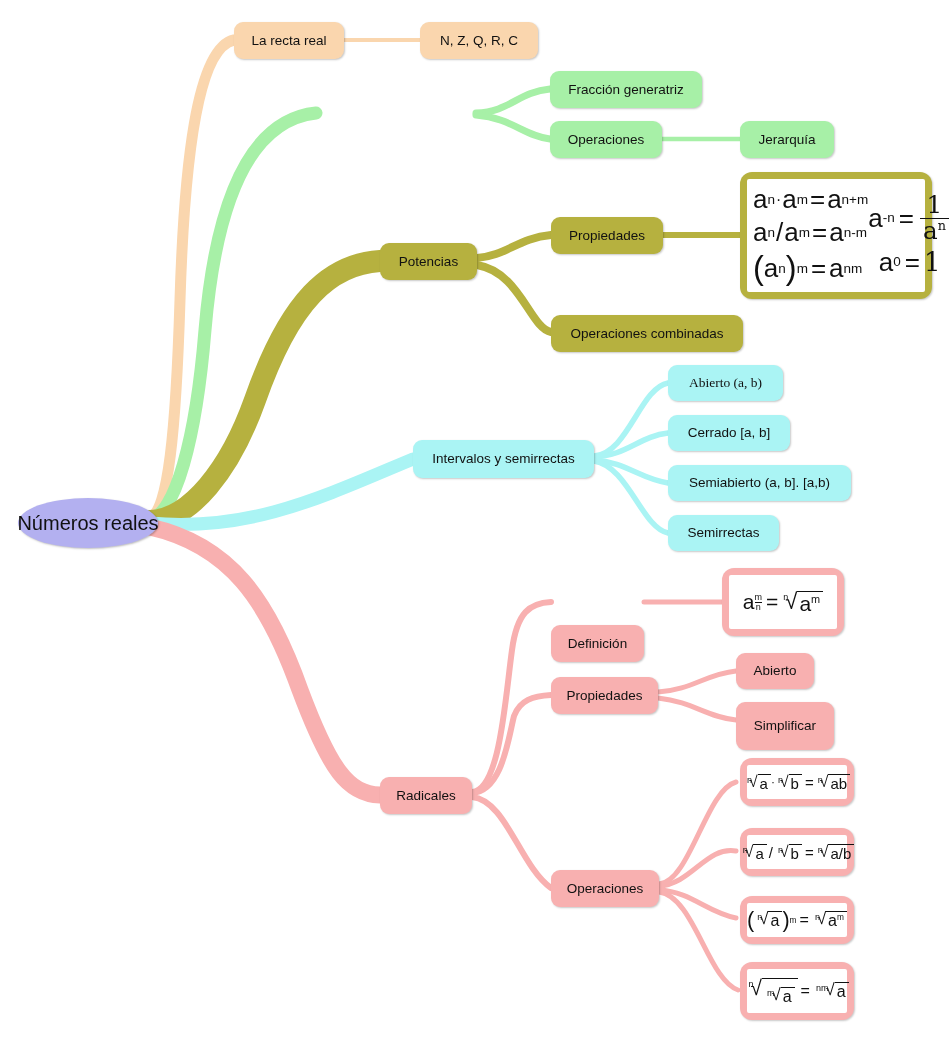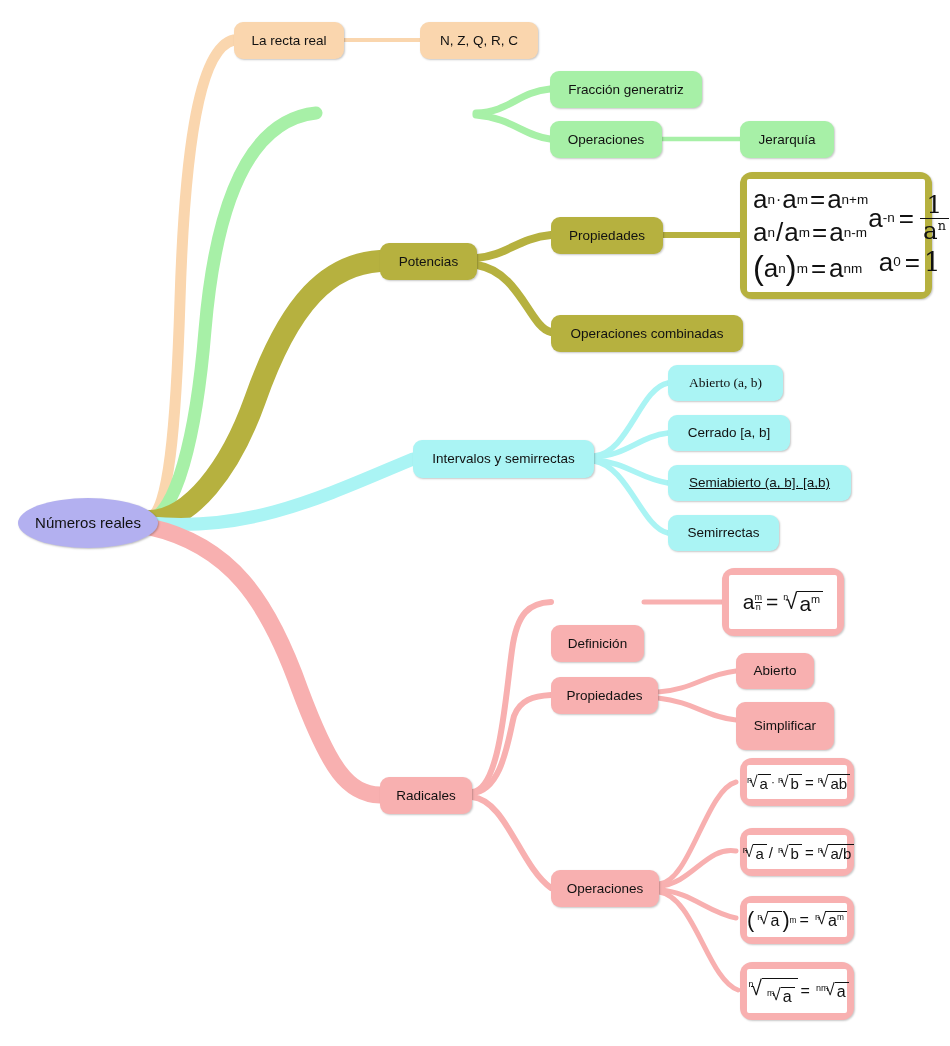--- a/index.html
+++ b/index.html
@@ -6,21 +6,21 @@
   body{width:950px;height:1046px;position:relative;overflow:hidden;
        font-family:"Liberation Sans","DejaVu Sans",sans-serif;}
   #canvas{position:absolute;left:0;top:0;width:950px;height:1046px;}
   svg.links{position:absolute;left:0;top:0;width:950px;height:1046px;pointer-events:none;}
 
   .node{position:absolute;box-sizing:border-box;display:flex;align-items:center;
         justify-content:center;border-radius:9px;color:#111111;font-size:13.5px;
         line-height:1.15;text-align:center;padding:12px 10px;white-space:nowrap;
         box-shadow:1px 1px 2px rgba(0,0,0,0.22);}
   .root{border-radius:50%;background:#b3b0f0;box-shadow:1px 1px 2px rgba(0,0,0,0.25);
-        font-size:15px;}
+        font-size:20px;}
   .orange{background:#fad6ae;}
   .green{background:#a7f0a7;}
   .olive{background:#b6b13f;}
   .cyan{background:#aaf4f4;}
   .pink{background:#f8b0b0;}
 
   .formula{position:absolute;box-sizing:border-box;border-radius:12px;
            display:flex;align-items:center;justify-content:center;
            box-shadow:1px 1px 2px rgba(0,0,0,0.22);}
   .formula .inner{background:#ffffff;width:100%;height:100%;
@@ -180,21 +180,21 @@
 
   <div class="node cyan" style="left:413px;top:440px;width:181px;height:38px;">
     <span>Intervalos y semirrectas</span>
   </div>
   <div class="node cyan" style="left:668px;top:365px;width:115px;height:36px;font-family:Liberation Serif, serif;">
     <span>Abierto (a, b)</span>
   </div>
   <div class="node cyan" style="left:668px;top:415px;width:122px;height:36px;">
     <span>Cerrado [a, b]</span>
   </div>
-  <div class="node cyan" style="left:668px;top:465px;width:183px;height:36px;text-decoration:underline;">
+  <div class="node cyan" style="left:668px;top:465px;width:183px;height:36px;">
     <span>Semiabierto (a, b]. [a,b)</span>
   </div>
   <div class="node cyan" style="left:668px;top:515px;width:111px;height:36px;">
     <span>Semirrectas</span>
   </div>
 
   <div class="node pink" style="left:380px;top:777px;width:92px;height:37px;">
     <span>Radicales</span>
   </div>
   <div class="node pink" style="left:551px;top:584px;width:93px;height:37px;margin-top:41px;">

